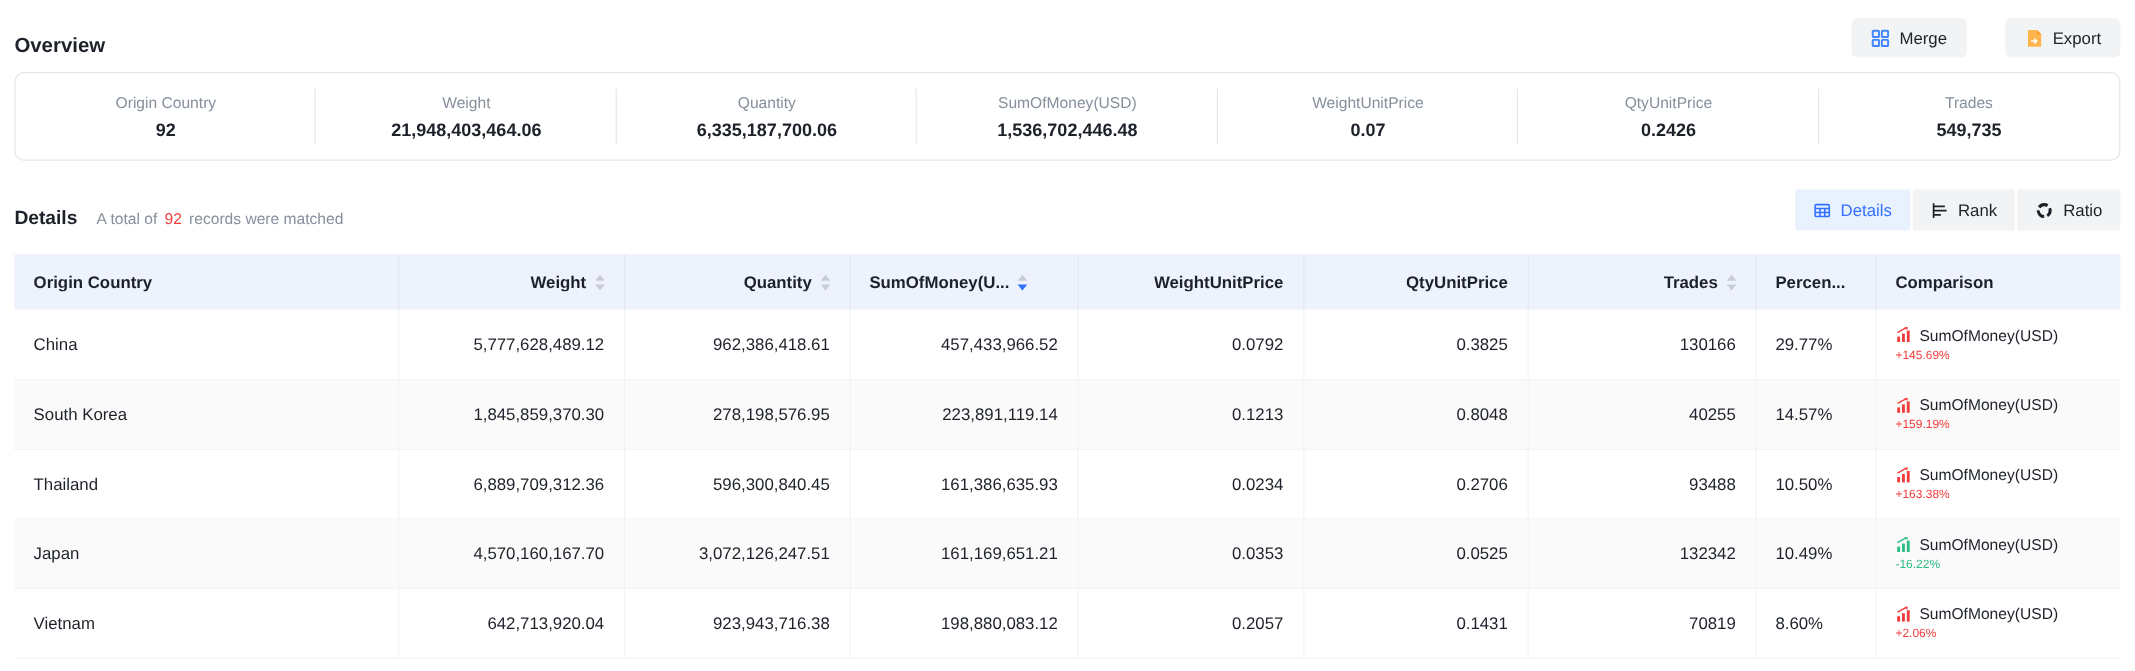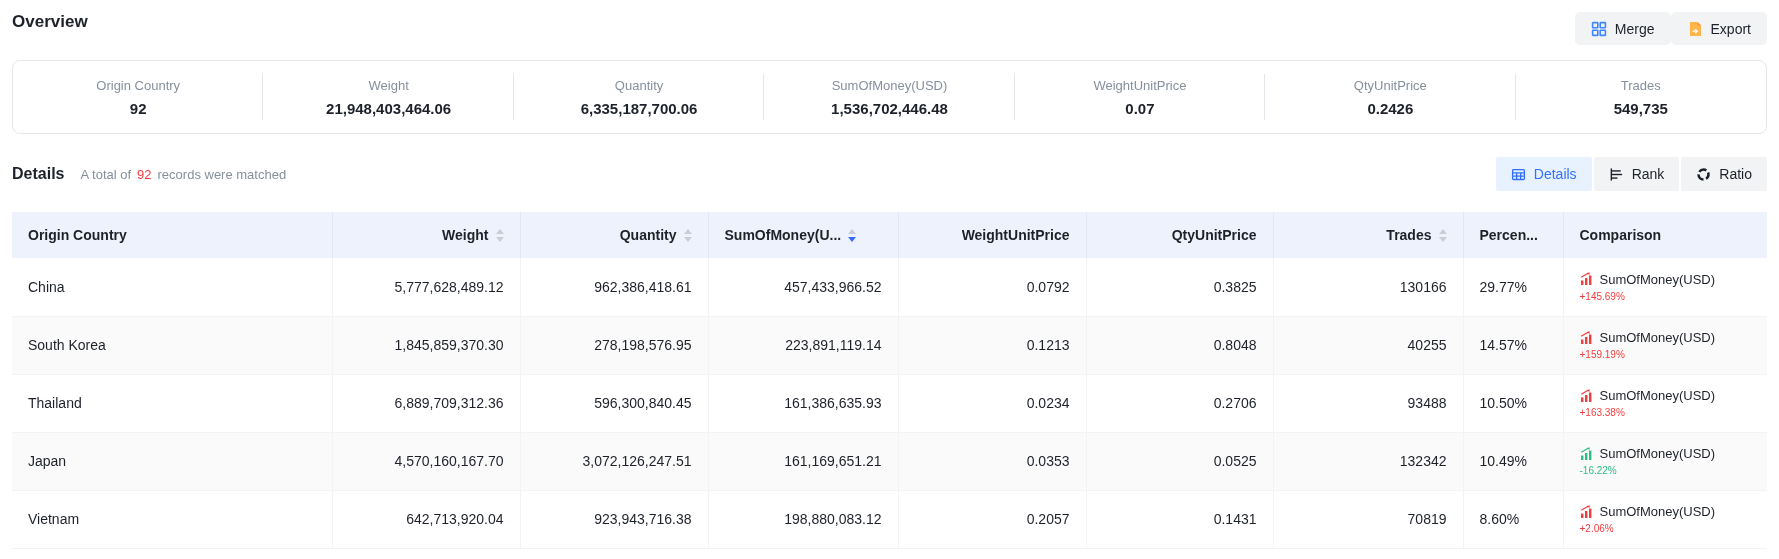--- a/index.html
+++ b/index.html
@@ -11,41 +11,41 @@
   }
   *{box-sizing:border-box;margin:0;padding:0}
   html,body{background:#fff}
   body{
     width:1779px;height:559px;overflow:hidden;
     font-family:"Liberation Sans","DejaVu Sans",sans-serif;
     color:var(--text);
     padding:12px 12px 0;
   }
   
-  .topbar{display:flex;justify-content:space-between;align-items:flex-start;height:36px}
+  .topbar{display:flex;justify-content:space-between;align-items:flex-end;height:36px}
   .page-title{font-size:17px;font-weight:700}
-  .topbar-actions{display:flex;}
+  .topbar-actions{display:flex;gap:32px}
   .btn{
     display:inline-flex;align-items:center;gap:8px;height:33px;padding:0 16px;
     background:var(--btn-bg);border:none;border-radius:5px;cursor:pointer;
     font-family:inherit;font-size:14px;color:var(--text);
   }
   .btn .ic{display:inline-flex;width:16px;height:16px}
   .merge-ic{color:#4086ff}
   
   .stats-card{
     margin-top:12px;border:1px solid var(--card-border);border-radius:8px;
     display:grid;grid-template-columns:repeat(7,1fr);height:74px;align-items:center;
   }
   .stat-cell{position:relative;display:flex;flex-direction:column;align-items:center;justify-content:center;gap:7px;height:100%}
   .stat-cell:not(:last-child)::after{content:"";position:absolute;right:0;top:13px;bottom:13px;width:1px;background:var(--card-border)}
   .stat-label{font-size:13px;color:var(--text-secondary)}
   .stat-value{font-size:15px;font-weight:700}
   
-  .details-bar{margin-top:22px;display:flex;justify-content:space-between;align-items:center;height:36px}
+  .details-bar{margin-top:22px;display:flex;justify-content:space-between;align-items:flex-end;height:36px}
   .details-left{display:flex;align-items:baseline;gap:16px}
   .details-title{font-size:16px;font-weight:700}
   .summary{font-size:13px;color:var(--text-secondary)}
   .summary .count{color:var(--red);margin:0 6px}
   .tab-group{display:flex;gap:2px}
   .tab{
     display:inline-flex;align-items:center;gap:8px;height:34px;padding:0 15px;
     background:var(--btn-bg);border:none;border-radius:2px;cursor:pointer;
     font-family:inherit;font-size:14px;color:var(--text);
   }

